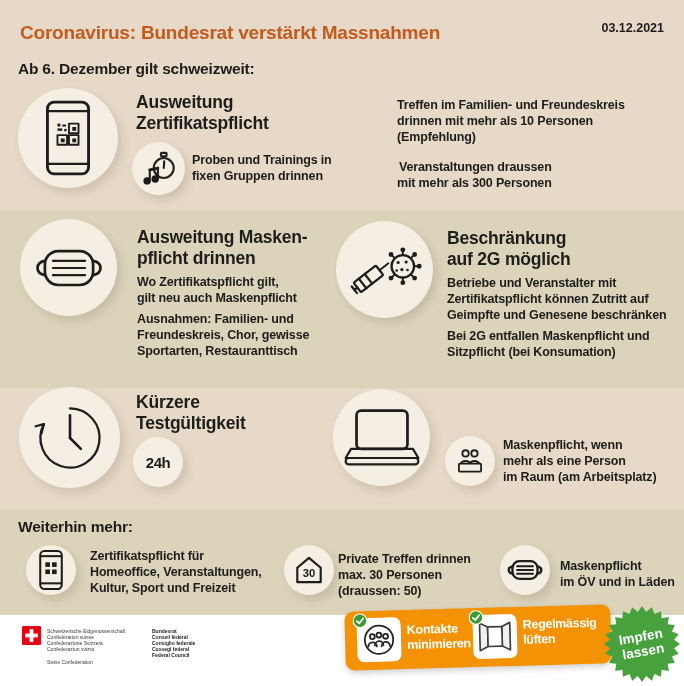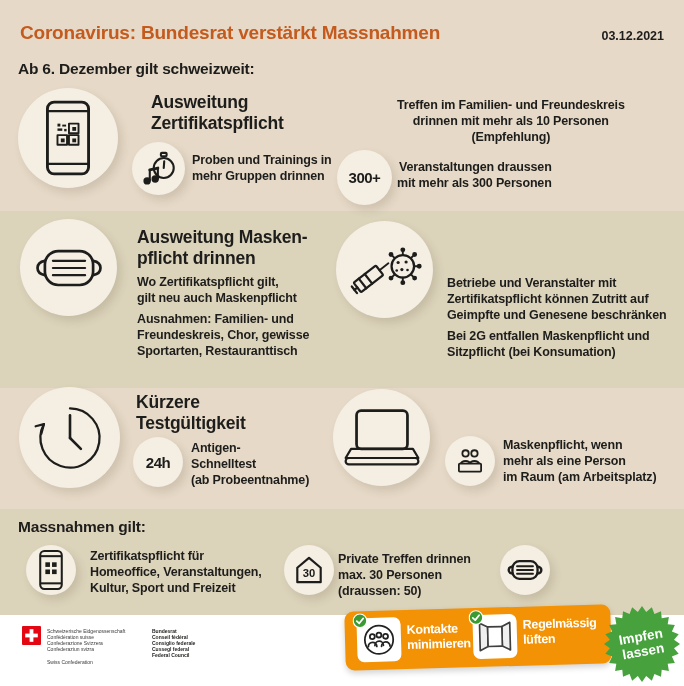--- a/index.html
+++ b/index.html
@@ -41,21 +41,21 @@
 
 <div id="app">
 
   <div class="band band-light" style="top:0;height:211px;"></div>
   <div class="band band-dark" style="top:211px;height:177px;"></div>
   <div class="band band-light" style="top:388px;height:121px;"></div>
   <div class="band band-dark" style="top:509px;height:106px;"></div>
   <div class="band" style="top:615px;height:71px;background:#fff;"></div>
 
   <div class="abs h-title" style="left:20px;top:22px;">Coronavirus: Bundesrat verstärkt Massnahmen</div>
-  <div class="abs h-date" style="right:20px;top:29px;">03.12.2021</div>
+  <div class="abs h-date" style="right:20px;top:21px;">03.12.2021</div>
   <div class="abs sub-head" style="left:18px;top:60px;">Ab 6. Dezember gilt schweizweit:</div>
 
   <div class="circle" style="left:18px;top:88px;width:100px;height:100px;">
     <span>
       <svg width="44" height="76" viewBox="0 0 46 78" fill="none" stroke="#1d1d1b" stroke-width="3" stroke-linejoin="round">
         <rect x="1.5" y="1.5" width="43" height="75" rx="7"></rect>
         <line x1="1.5" y1="11" x2="44.5" y2="11" stroke-width="2.4"></line>
         <line x1="1.5" y1="66" x2="44.5" y2="66" stroke-width="2.4"></line>
         <g stroke-width="2">
           <rect x="24" y="24" width="10" height="10"></rect>
@@ -67,46 +67,43 @@
           <rect x="15.5" y="39.5" width="4" height="4"></rect>
           <rect x="27.5" y="39.5" width="4" height="4"></rect>
           <rect x="12" y="24" width="3" height="3"></rect>
           <rect x="17" y="25" width="4" height="2"></rect>
           <rect x="12" y="29" width="5" height="2.5"></rect>
           <rect x="19" y="29.5" width="2.5" height="2.5"></rect>
         </g>
       </svg>
     </span>
   </div>
-  <div class="abs sec-title pre" style="left:136px;top:92px;margin-left:15px;">Ausweitung
+  <div class="abs sec-title pre" style="left:136px;top:92px;">Ausweitung
 Zertifikatspflicht</div>
   <div class="circle" style="left:132px;top:142px;width:53px;height:53px;">
     <span>
       <svg width="38" height="38" viewBox="0 0 40 40" fill="none" stroke="#1d1d1b" stroke-width="2.2" stroke-linecap="round" stroke-linejoin="round">
         <circle cx="25" cy="19" r="10.5"></circle>
         <rect x="22" y="3" width="6" height="3.5" rx="1"></rect>
         <line x1="25" y1="19" x2="25.5" y2="12"></line>
         <line x1="10.3" y1="32" x2="10.3" y2="21"></line>
         <line x1="18.8" y1="30" x2="18.8" y2="19"></line>
         <line x1="10.3" y1="21" x2="18.8" y2="19" stroke-width="3"></line>
         <circle cx="7.5" cy="32.5" r="2.8" fill="#1d1d1b"></circle>
         <circle cx="16" cy="30.5" r="2.8" fill="#1d1d1b"></circle>
       </svg>
     </span>
   </div>
   <div class="abs item-text pre" style="left:192px;top:152px;">Proben und Trainings in
-mehr Gruppen drinnen</div>
-
-  <div class="abs item-text pre" style="left:397px;top:97px;text-align:center;">Treffen im Familien- und Freundeskreis
+fixen Gruppen drinnen</div>
+
+  <div class="abs item-text pre" style="left:397px;top:97px;">Treffen im Familien- und Freundeskreis
 drinnen mit mehr als 10 Personen
 (Empfehlung)</div>
 
-  <div class="circle" style="left:337px;top:150px;width:55px;height:55px;">
-    <span class="badge-num">300+</span>
-  </div>
   <div class="abs item-text pre" style="left:397px;top:159px;text-align:right;">Veranstaltungen draussen
 mit mehr als 300 Personen</div>
 
   <div class="circle" style="left:20px;top:219px;width:97px;height:97px;">
     <span>
       <svg width="78" height="50" viewBox="0 0 84 56" fill="none" stroke="#1d1d1b" stroke-width="3" stroke-linecap="round" stroke-linejoin="round">
         <rect x="15" y="9" width="54" height="38" rx="15"></rect>
         <line x1="24" y1="20" x2="60" y2="20" stroke-width="2.5"></line>
         <line x1="24" y1="28" x2="60" y2="28" stroke-width="2.5"></line>
         <line x1="24" y1="36" x2="60" y2="36" stroke-width="2.5"></line>
@@ -154,20 +151,22 @@
         <g fill="#1d1d1b" stroke="none">
           <circle cx="55" cy="24" r="1.7"></circle>
             <circle cx="63.5" cy="23.5" r="1.7"></circle>
           <circle cx="59" cy="31.5" r="1.7"></circle>
             <circle cx="53.5" cy="32.5" r="1.4"></circle>
             <circle cx="65" cy="32" r="1.4"></circle>
         </g>
       </svg>
     </span>
   </div>
+  <div class="abs sec-title pre" style="left:447px;top:228px;">Beschränkung
+auf 2G möglich</div>
   <div class="abs item-text pre" style="left:447px;top:275px;">Betriebe und Veranstalter mit
 Zertifikatspflicht können Zutritt auf
 Geimpfte und Genesene beschränken</div>
   <div class="abs item-text pre" style="left:447px;top:328px;">Bei 2G entfallen Maskenpflicht und
 Sitzpflicht (bei Konsumation)</div>
 
   <div class="circle" style="left:19px;top:387px;width:101px;height:101px;">
     <span>
       <svg width="80" height="80" viewBox="0 0 92 92" fill="none" stroke="#1d1d1b" stroke-width="2.6" stroke-linecap="round" stroke-linejoin="round">
         <path d="M 46,12 A 34 34 0 1 1 16,30"></path>
@@ -175,23 +174,20 @@
         <line x1="46" y1="46" x2="46" y2="20" stroke-width="3"></line>
         <line x1="46" y1="46" x2="58.5" y2="58.5" stroke-width="3"></line>
       </svg>
     </span>
   </div>
   <div class="abs sec-title pre" style="left:136px;top:392px;">Kürzere
 Testgültigkeit</div>
   <div class="circle" style="left:133px;top:437px;width:50px;height:50px;">
     <span class="badge-num">24h</span>
   </div>
-  <div class="abs item-text pre" style="left:191px;top:440px;">Antigen-
-Schnelltest
-(ab Probeentnahme)</div>
 
   <div class="circle" style="left:333px;top:389px;width:97px;height:97px;">
     <span>
       <svg width="82" height="60" viewBox="0 0 88 66" fill="none" stroke="#1d1d1b" stroke-width="3" stroke-linecap="round" stroke-linejoin="round">
         <rect x="16" y="3" width="56" height="42" rx="5"></rect>
         <path d="M10,45 L78,45 L84,55 L4,55 Z" stroke-width="2.4"></path>
         <rect x="4" y="55" width="80" height="7" rx="3.5" stroke-width="2.4"></rect>
       </svg>
     </span>
   </div>
@@ -203,21 +199,21 @@
         <path d="M7,22 A6.5 6.5 0 0 1 19,22"></path>
         <path d="M17,22 A6.5 6.5 0 0 1 29,22"></path>
         <rect x="5.5" y="21" width="25" height="9" rx="1" fill="#f4eee3"></rect>
       </svg>
     </span>
   </div>
   <div class="abs item-text pre" style="left:503px;top:437px;">Maskenpflicht, wenn
 mehr als eine Person
 im Raum (am Arbeitsplatz)</div>
 
-  <div class="abs sub-head" style="left:18px;top:518px;">Massnahmen gilt:</div>
+  <div class="abs sub-head" style="left:18px;top:518px;">Weiterhin mehr:</div>
 
   <div class="circle" style="left:26px;top:545px;width:50px;height:50px;">
     <span>
       <svg width="24" height="40" viewBox="0 0 46 78" fill="none" stroke="#1d1d1b" stroke-width="4" stroke-linejoin="round">
         <rect x="2" y="2" width="42" height="74" rx="8"></rect>
         <line x1="2" y1="12" x2="44" y2="12"></line>
         <line x1="2" y1="65" x2="44" y2="65"></line>
         <g fill="#1d1d1b" stroke="none">
           <rect x="12" y="24" width="9" height="9"></rect>
           <rect x="25" y="24" width="9" height="9"></rect>
@@ -248,20 +244,22 @@
       <svg width="40" height="26" viewBox="0 0 84 56" fill="none" stroke="#1d1d1b" stroke-width="5" stroke-linecap="round" stroke-linejoin="round">
         <rect x="15" y="9" width="54" height="38" rx="15"></rect>
         <line x1="25" y1="20" x2="59" y2="20" stroke-width="4.5"></line>
         <line x1="25" y1="28" x2="59" y2="28" stroke-width="4.5"></line>
         <line x1="25" y1="36" x2="59" y2="36" stroke-width="4.5"></line>
         <path d="M15,20 C4,22 4,34 15,36"></path>
         <path d="M69,20 C80,22 80,34 69,36"></path>
       </svg>
     </span>
   </div>
+  <div class="abs item-text pre" style="left:560px;top:558px;">Maskenpflicht
+im ÖV und in Läden</div>
 
   <span class="abs" style="left:22px;top:626px;">
     <svg width="19" height="19" viewBox="0 0 19 19">
       <rect x="0" y="0" width="19" height="19" rx="1" fill="#e30613"></rect>
       <rect x="7.6" y="3.2" width="3.8" height="12.6" fill="#fff"></rect>
       <rect x="3.2" y="7.6" width="12.6" height="3.8" fill="#fff"></rect>
     </svg>
   </span>
   <div class="abs foot-col pre" style="left:47px;top:628px;">Schweizerische Eidgenossenschaft
 Confédération suisse

